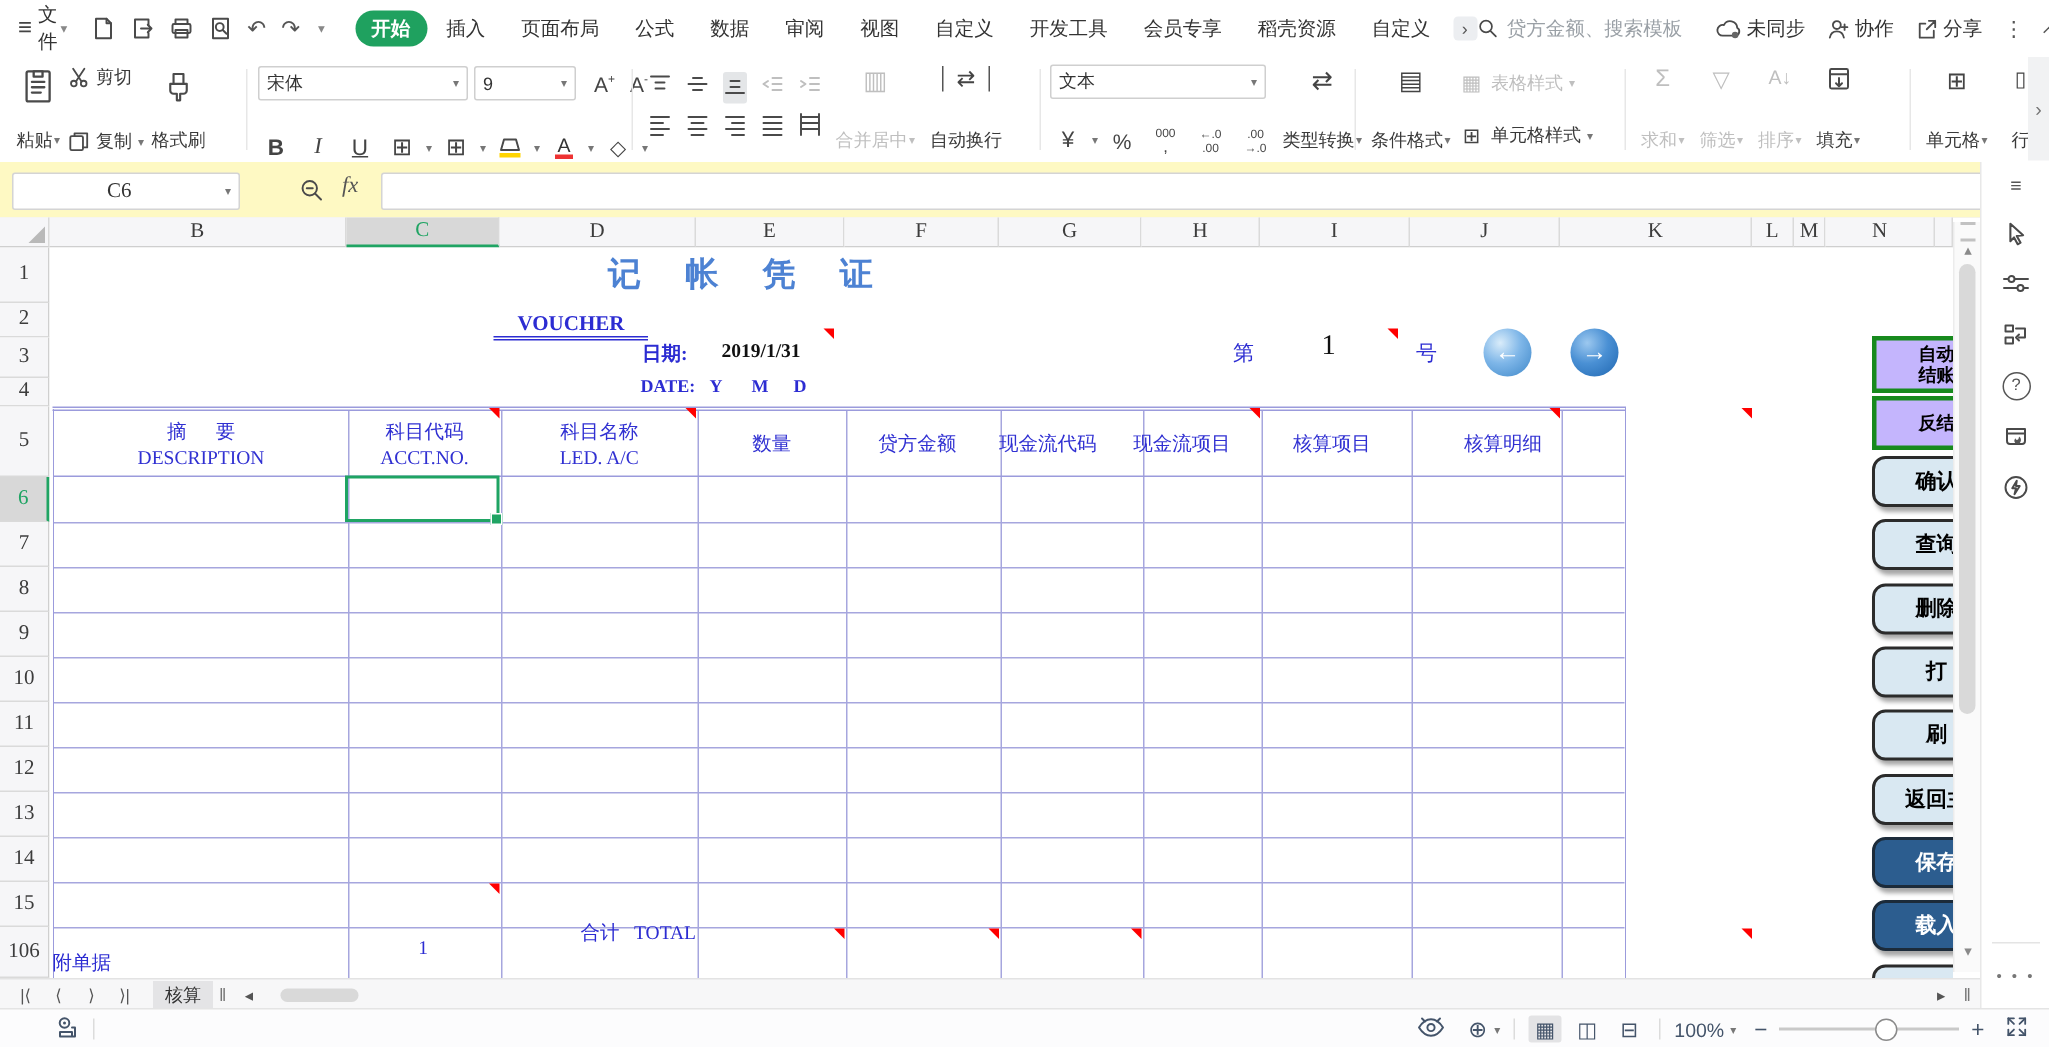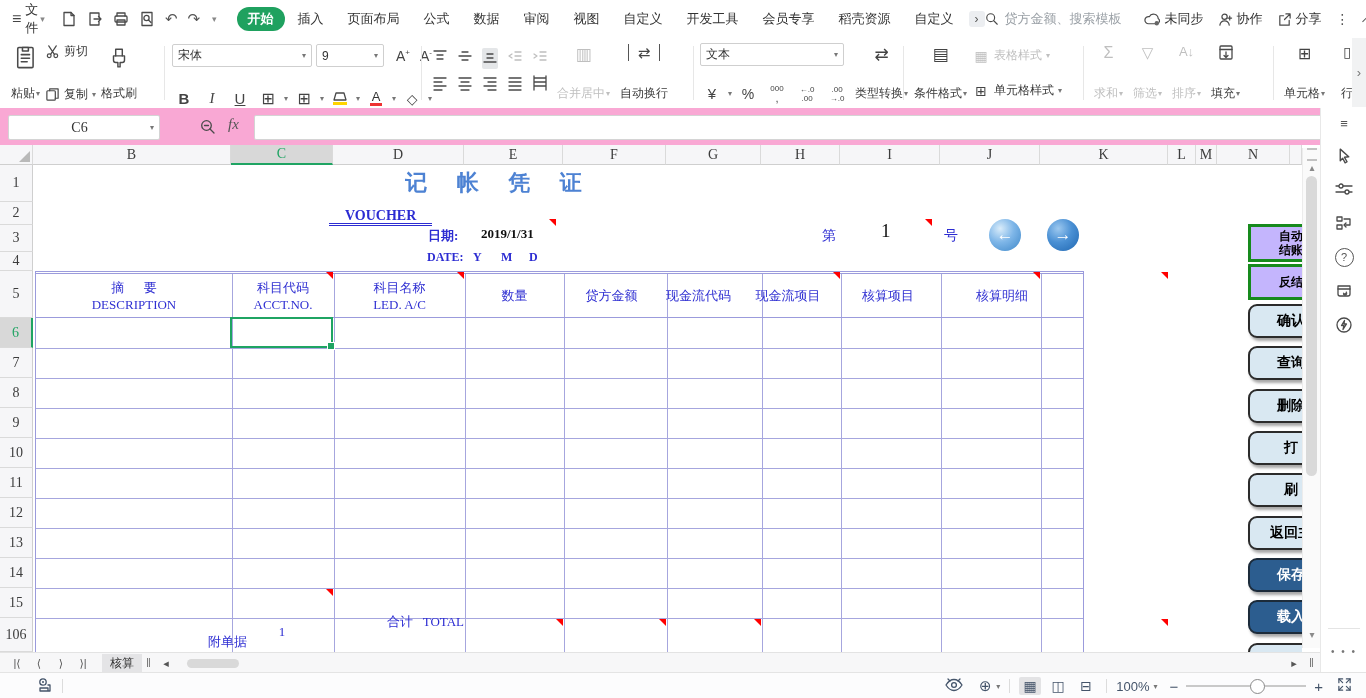--- a/index.html
+++ b/index.html
@@ -42,21 +42,21 @@
   .AA{font-size:14px;color:#444}
   .AA sup{font-size:8px}
   .ybar{width:14px;height:3px;background:#ffd400;margin-top:1px}
   .rbar{width:12px;height:3px;background:#e33}
   .icongrid{display:grid;grid-template-columns:repeat(5,25px);grid-template-rows:26px 26px;align-items:center;justify-items:center;margin-top:4px}
   .cell-act{background:#e4e6e8;border-radius:2px}
   .num2{display:flex;flex-direction:column;align-items:center;font-size:8px;line-height:9px;color:#444;width:26px}
   .num2 .big{font-size:11px;line-height:10px}
   .chevstrip{position:absolute;right:0;top:0;width:14px;height:69px;background:#f1f2f3;display:flex;align-items:center;justify-content:center;color:#777}
   
-  #fbar{position:absolute;left:0;top:108px;width:1366px;height:37px;background:#f9a8d4;border-bottom:1px solid #d9d9d9;display:flex;align-items:center}
+  #fbar{position:absolute;left:0;top:108px;width:1366px;height:37px;background:#fef9c3;border-bottom:1px solid #d9d9d9;display:flex;align-items:center}
   .namebox{position:absolute;left:8px;top:7px;width:150px;height:23px;border:1px solid #d4d4d4;border-radius:2px;display:flex;align-items:center;background:#fff}
   .namebox .nb{flex:1;text-align:center;font-size:14px;color:#333}
   .fx{font-style:italic;font-size:15px;color:#555}
   .finput{position:absolute;left:254px;top:7px;width:1068px;height:23px;border:1px solid #d4d4d4;border-radius:2px;background:#fff;font-size:13px;padding:0 6px;line-height:23px}
   
   #sheet{position:absolute;left:0;top:145px;width:1320px;height:507px;background:#fff}
   #colhdr{position:absolute;left:0;top:0;height:20px;display:flex}
   .ch,.corner{box-sizing:border-box;background:#f6f6f8;border-right:1px solid #dadada;border-bottom:1px solid #cfcfcf;
       font-family:"Liberation Serif","DejaVu Serif",serif;font-size:14px;color:#3c3c3c;text-align:center;line-height:19px}
   .ch.sel{background:#d8d8d8;color:#1fa463;border-bottom:2px solid #1fa463;line-height:18px}
@@ -548,21 +548,21 @@
           <div class="vh" style="width:131px"><span>科目名称</span><span>LED. A/C</span></div>
           <div class="vh" style="width:99px"><span>数量</span></div>
           <div class="vh" style="width:95px"><span>贷方金额</span></div>
           <div class="vh" style="width:79px"><span>现金流代码</span></div>
           <div class="vh" style="width:100px"><span>现金流项目</span></div>
           <div class="vh" style="width:100px"><span>核算项目</span></div>
           <div class="vh" style="width:128px"><span>核算明细</span></div>
         </div>
       </div>
 
-      <div class="abs serif blue" style="left:2px;top:468px;width:212px;text-align:right;font-size:13px">附单据</div>
+      <div class="abs serif blue" style="left:2px;top:468px;width:212px;text-align:left;font-size:13px">附单据</div>
       <div class="abs serif blue" style="left:198px;top:459px;width:102px;text-align:center;font-size:13px">1</div>
       <div class="abs serif blue" style="left:300px;top:448px;width:131px;text-align:right;font-size:13px;white-space:pre">合计   TOTAL</div>
 
       <div class="selcell">
           <span class="hd"></span>
         </div>
 
       <div class="tri" style="left:516px;top:54px"></div>
       <div class="tri" style="left:892px;top:54px"></div>
       <div class="tri" style="left:293px;top:107px"></div>

